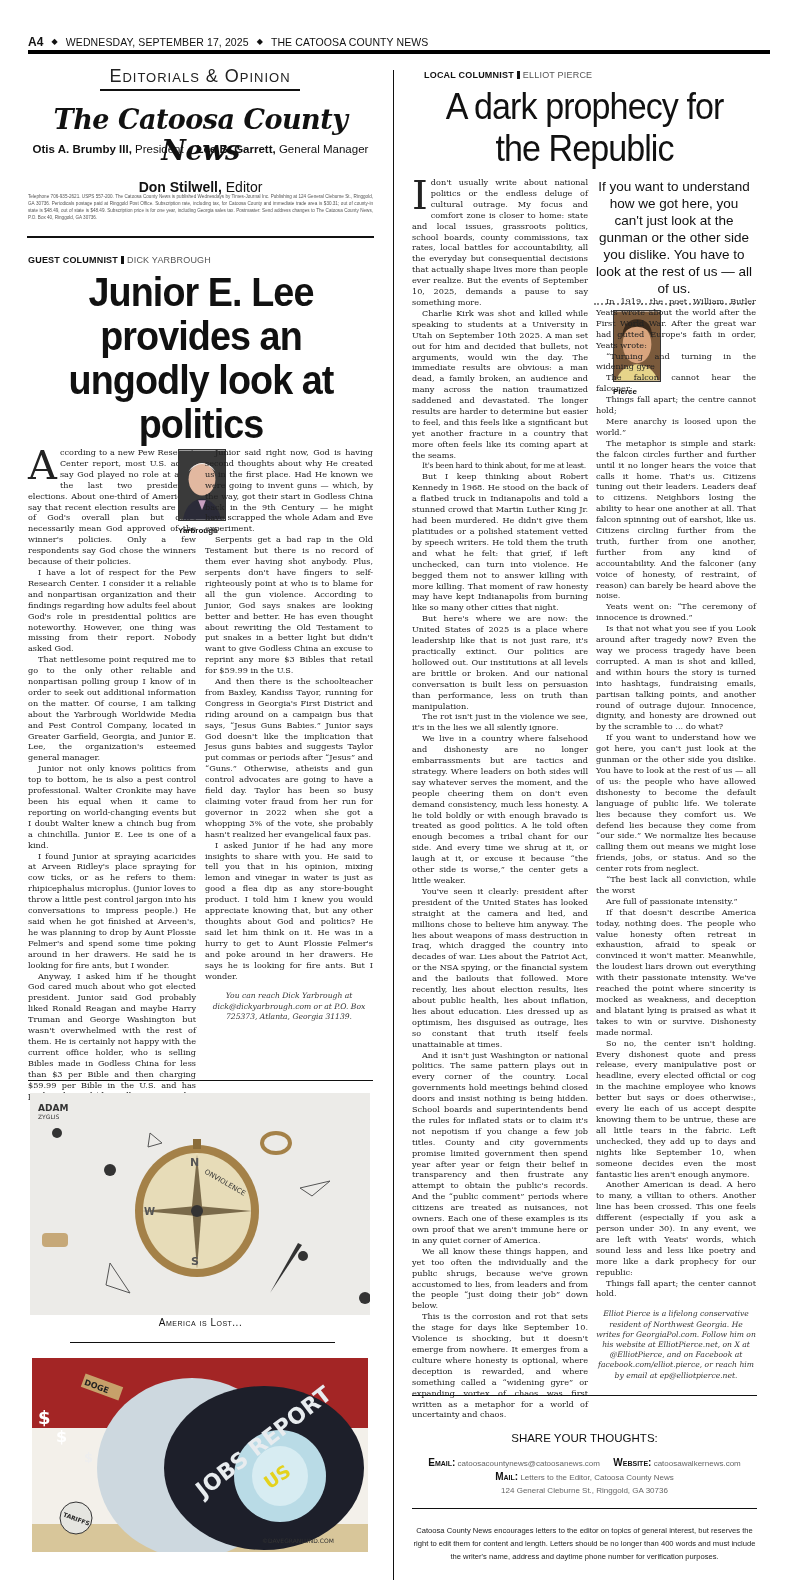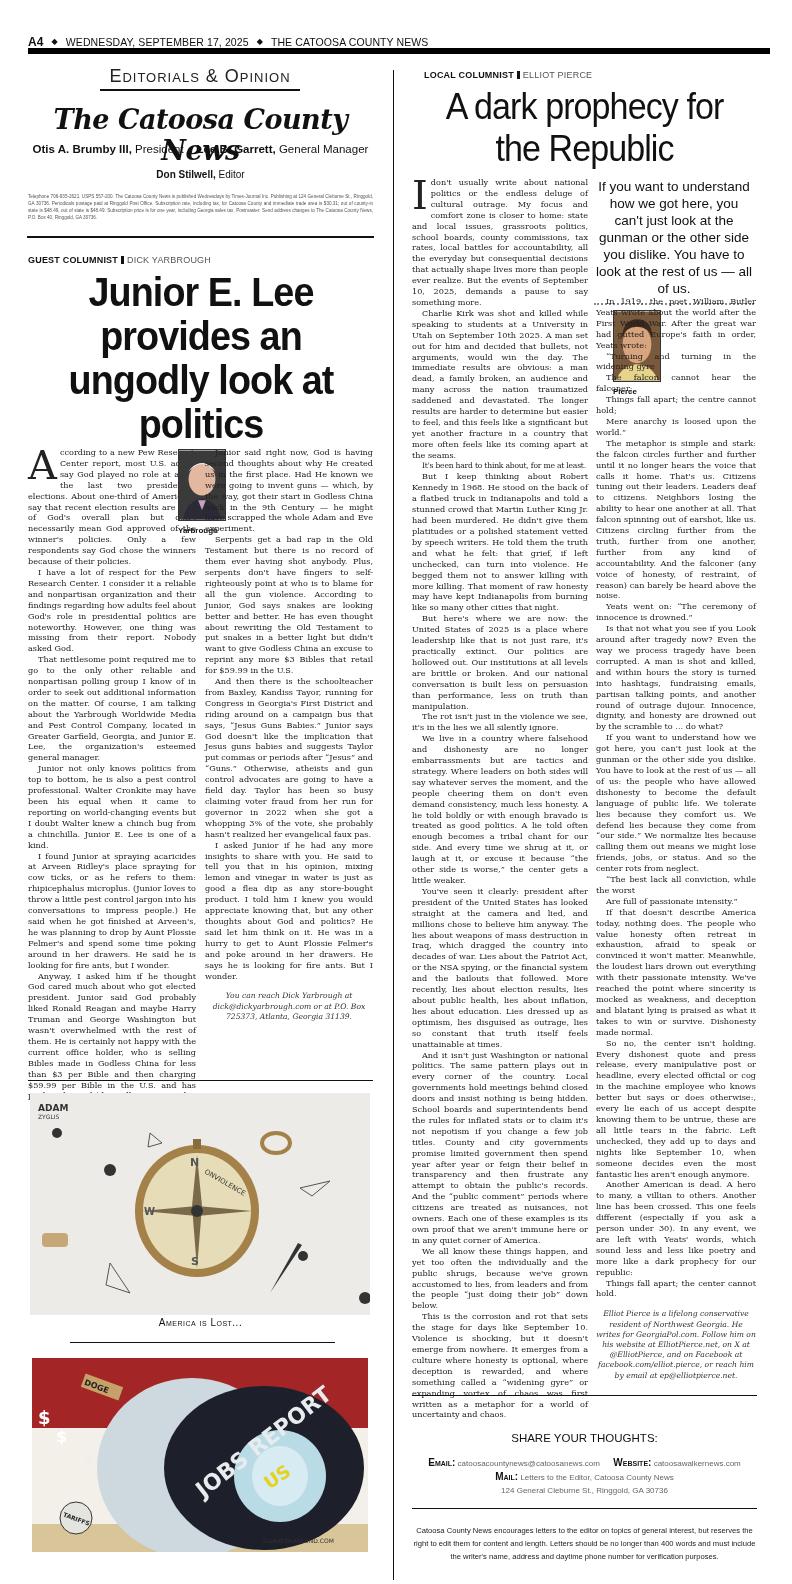--- a/index.html
+++ b/index.html
@@ -1,33 +1,33 @@
 <!DOCTYPE html>
 <html><head>
 <meta charset="utf-8">
 <style>
   * { box-sizing: border-box; margin: 0; padding: 0; }
   html, body { width: 792px; height: 1584px; background: #fff; overflow: hidden; }
   body { position: relative; font-family: "DejaVu Serif", serif; color: #1a1a1a; }
 
-  .folio { position: absolute; left: 28px; top: 36px; width: 742px; height: 18px; border-bottom: 6px solid #000000;
+  .folio { position: absolute; left: 28px; top: 36px; width: 742px; height: 18px; border-bottom: 4px solid #000000;
     font-family: "Liberation Sans", sans-serif; font-size: 10.5px; color: #111; display: flex; align-items: flex-start; gap: 8px; letter-spacing: 0.1px; }
   .folio .pg { font-weight: bold; font-size: 12px; margin-top: -1px; }
   .folio .dia { font-size: 8px; margin-top: 1px; }
 
   .center-rule { position: absolute; left: 393px; top: 70px; width: 1px; height: 1510px; background: #111; }
 
   
   .section-title { position: absolute; left: 100px; top: 66px; width: 200px; text-align: center;
     font-family: "Liberation Sans", sans-serif; font-size: 18px; letter-spacing: 1px; font-variant: small-caps; color: #222; padding-bottom: 2px; border-bottom: 2px solid #111; }
   .mast-name { position: absolute; left: 28px; top: 104px; width: 345px; text-align: center;
     font-family: "DejaVu Serif", serif; font-weight: bold; font-size: 27px; letter-spacing: -0.5px; color: #111; font-style: italic; }
   .staff { position: absolute; left: 28px; top: 143px; width: 345px; text-align: center; font-family: "Liberation Sans", sans-serif; font-size: 11.5px; color: #111; }
   .staff b { font-weight: bold; }
-  .staff2 { top: 169px; font-size: 10px; }
+  .staff2 { top: 179px; font-size: 14px; }
   .pubinfo { position: absolute; left: 28px; top: 193px; width: 345px; font-family: "Liberation Sans", sans-serif; font-size: 4.6px; line-height: 7px; color: #555; text-align: justify; }
   .mast-rule { position: absolute; left: 27px; top: 236px; width: 347px; height: 2px; background: #111; }
 
   .kicker { position: absolute; font-family: "Liberation Sans", sans-serif; font-size: 9px; color: #111; letter-spacing: 0.2px; }
   .kicker b { font-weight: 900; }
   .kicker .bar { display: inline-block; width: 3px; height: 8px; background: #111; margin: 0 3px -1px 3px; }
   .kicker .auth { color: #555; }
 
   .hed { position: absolute; text-align: center; font-family: "Liberation Sans", sans-serif; font-weight: bold; color: #111; letter-spacing: -1px; }
   .hed-left { left: 26px; top: 270px; width: 350px; font-size: 41px; line-height: 44px; transform: scaleX(0.92); transform-origin: center top; }

